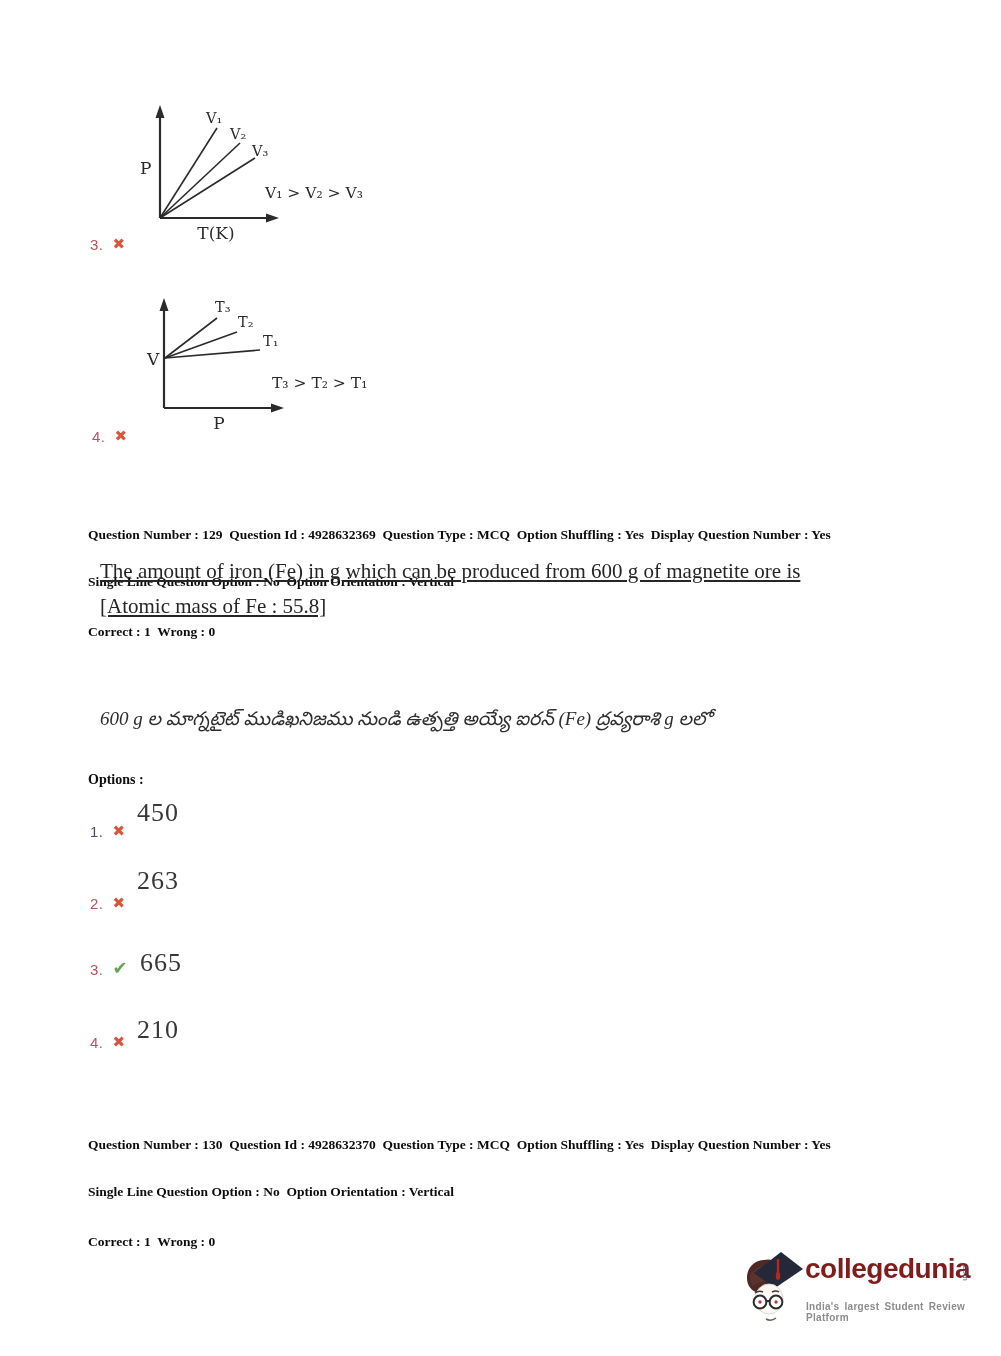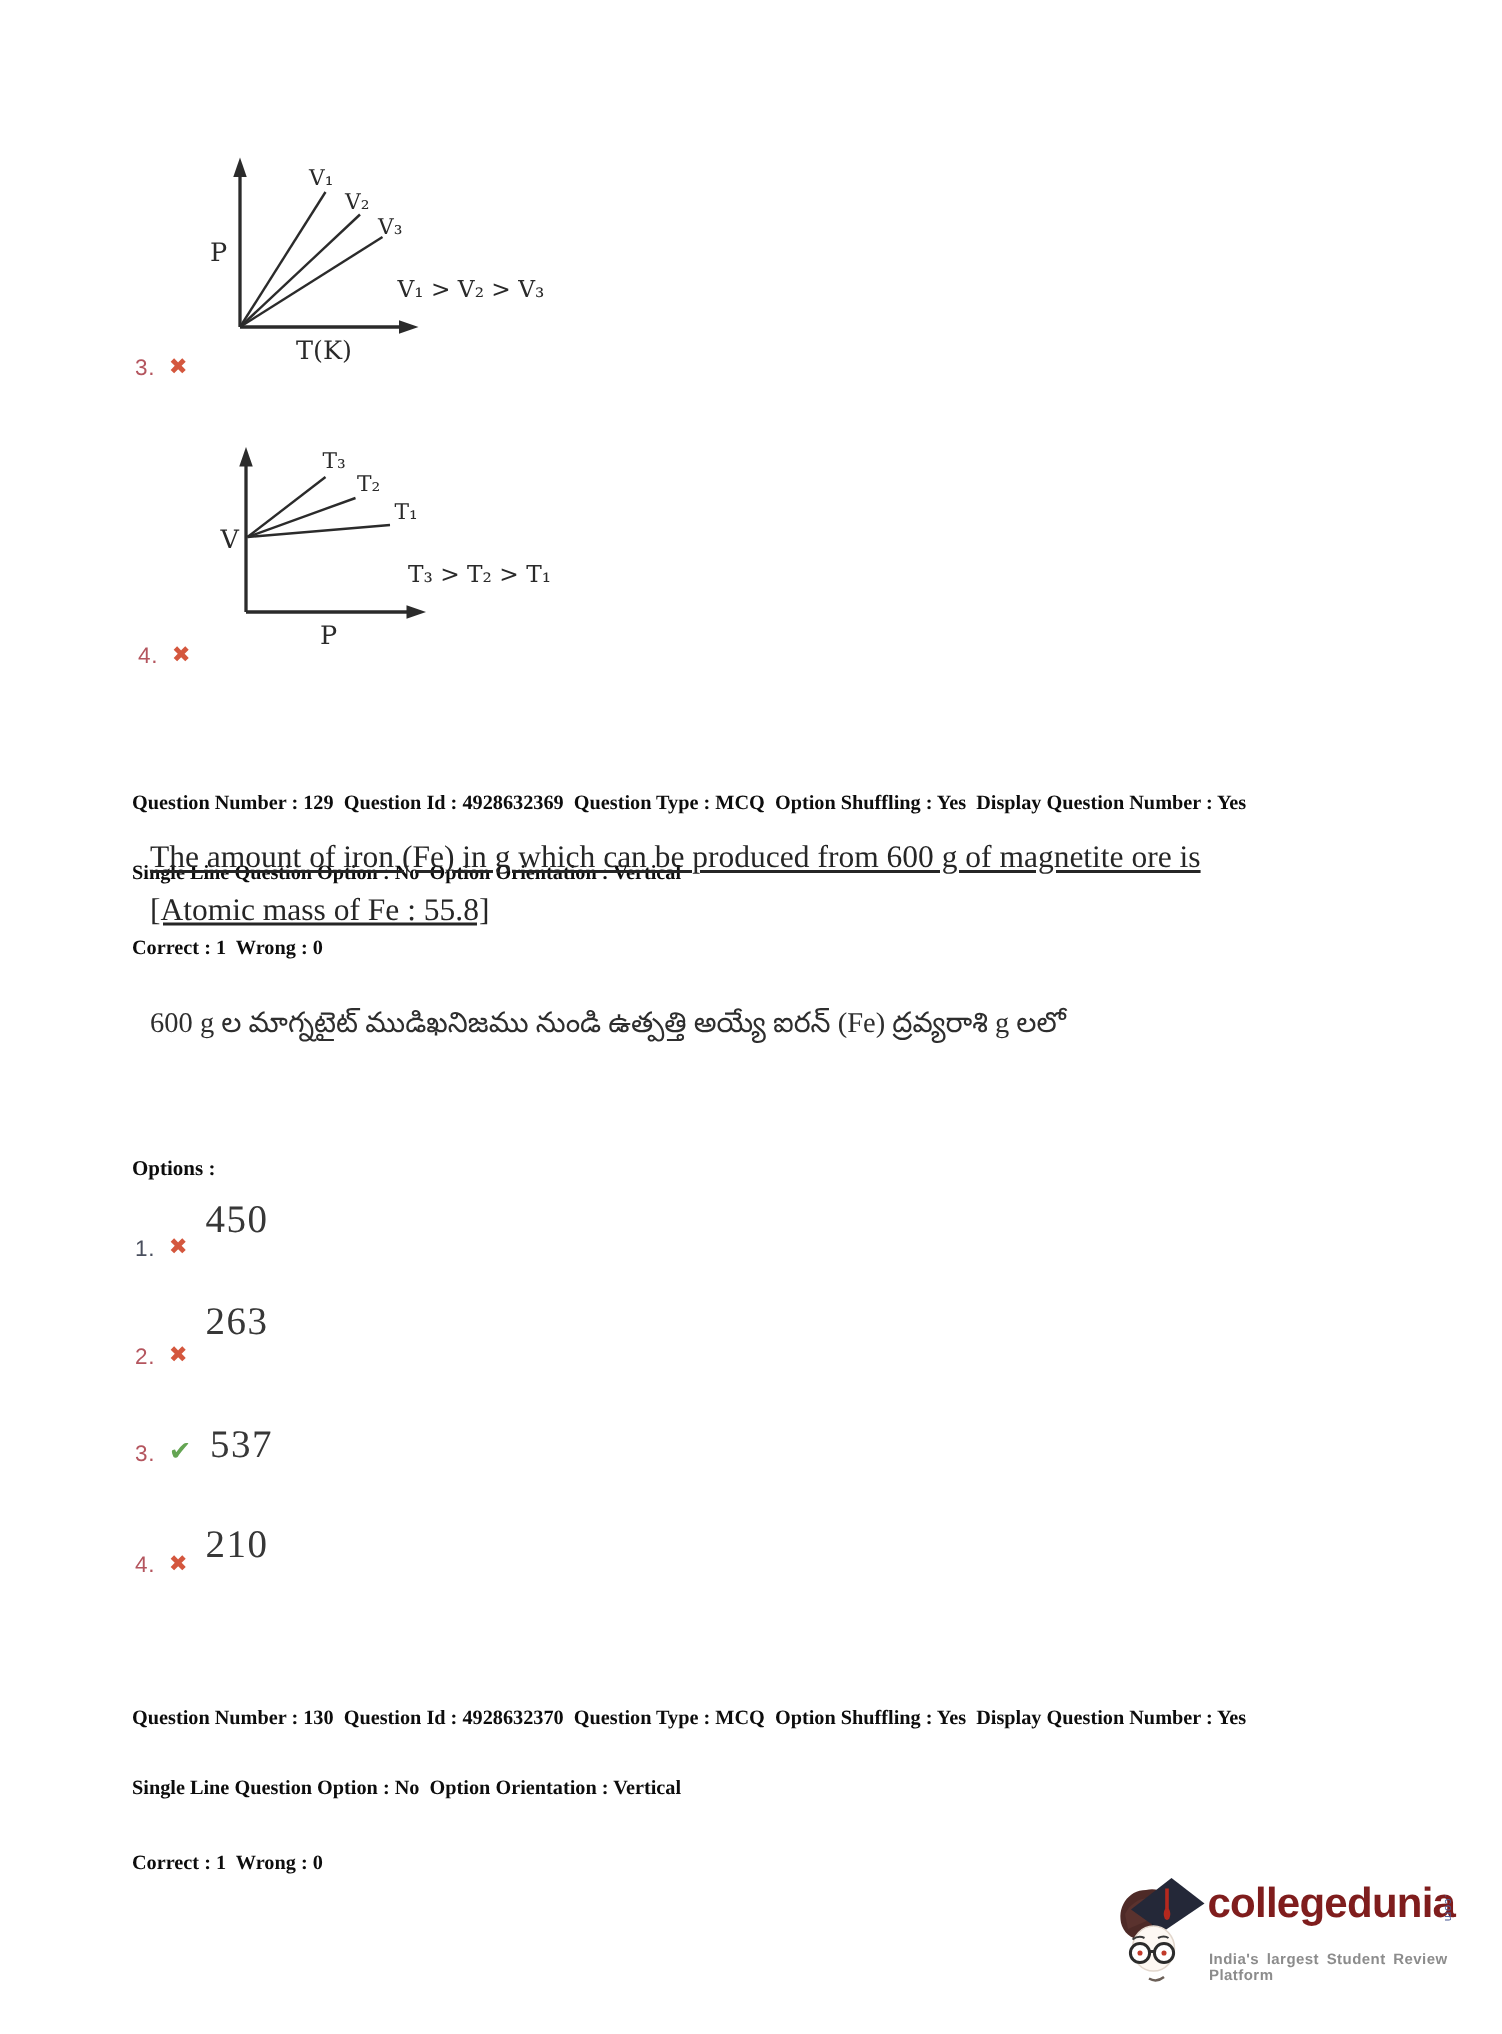--- a/index.html
+++ b/index.html
@@ -97,37 +97,37 @@
     <div>Question Number : 129  Question Id : 4928632369  Question Type : MCQ  Option Shuffling : Yes  Display Question Number : Yes</div>
     <div>Single Line Question Option : No  Option Orientation : Vertical</div>
     <div class="meta-line3">Correct : 1  Wrong : 0</div>
   </div>
 
   <div class="q-en" style="top:554px;text-decoration:underline;">
     <div>The amount of iron (Fe) in g which can be produced from 600 g of magnetite ore is</div>
     <div>[Atomic mass of Fe : 55.8]</div>
   </div>
 
-  <div class="q-te" style="top:660px;">
+  <div class="q-te" style="top:696px;font-style:italic;">
     <div>600 g ల మాగ్నటైట్ ముడిఖనిజము నుండి ఉత్పత్తి అయ్యే ఐరన్ (Fe) ద్రవ్యరాశి  g లలో</div>
   </div>
 
   <div class="options-heading" style="top:772px;">Options :</div>
 
   <div class="opt-value" style="left:137px;top:798px;">450</div>
   <div class="opt-label" style="left:90px;top:822px;">
     <span class="opt-num" style="color: rgb(74, 79, 94);">1.</span><span class="opt-mark" style="color: rgb(212, 87, 62);">✖</span>
   </div>
 
   <div class="opt-value" style="left:137px;top:866px;">263</div>
   <div class="opt-label" style="left:90px;top:894px;">
     <span class="opt-num" style="color: rgb(180, 85, 94);">2.</span><span class="opt-mark" style="color: rgb(212, 87, 62);">✖</span>
   </div>
 
-  <div class="opt-value" style="left:140px;top:948px;">537</div>
+  <div class="opt-value" style="left:140px;top:948px;">665</div>
   <div class="opt-label" style="left:90px;top:957px;">
     <span class="opt-num" style="color: rgb(180, 85, 94);">3.</span><span class="opt-mark" style="font-size: 18px; color: rgb(100, 165, 83);">✔</span>
   </div>
 
   <div class="opt-value" style="left:137px;top:1015px;">210</div>
   <div class="opt-label" style="left:90px;top:1033px;">
     <span class="opt-num" style="color: rgb(180, 85, 94);">4.</span><span class="opt-mark" style="color: rgb(212, 87, 62);">✖</span>
   </div>
 
   <div class="meta" style="top:1106px;">

